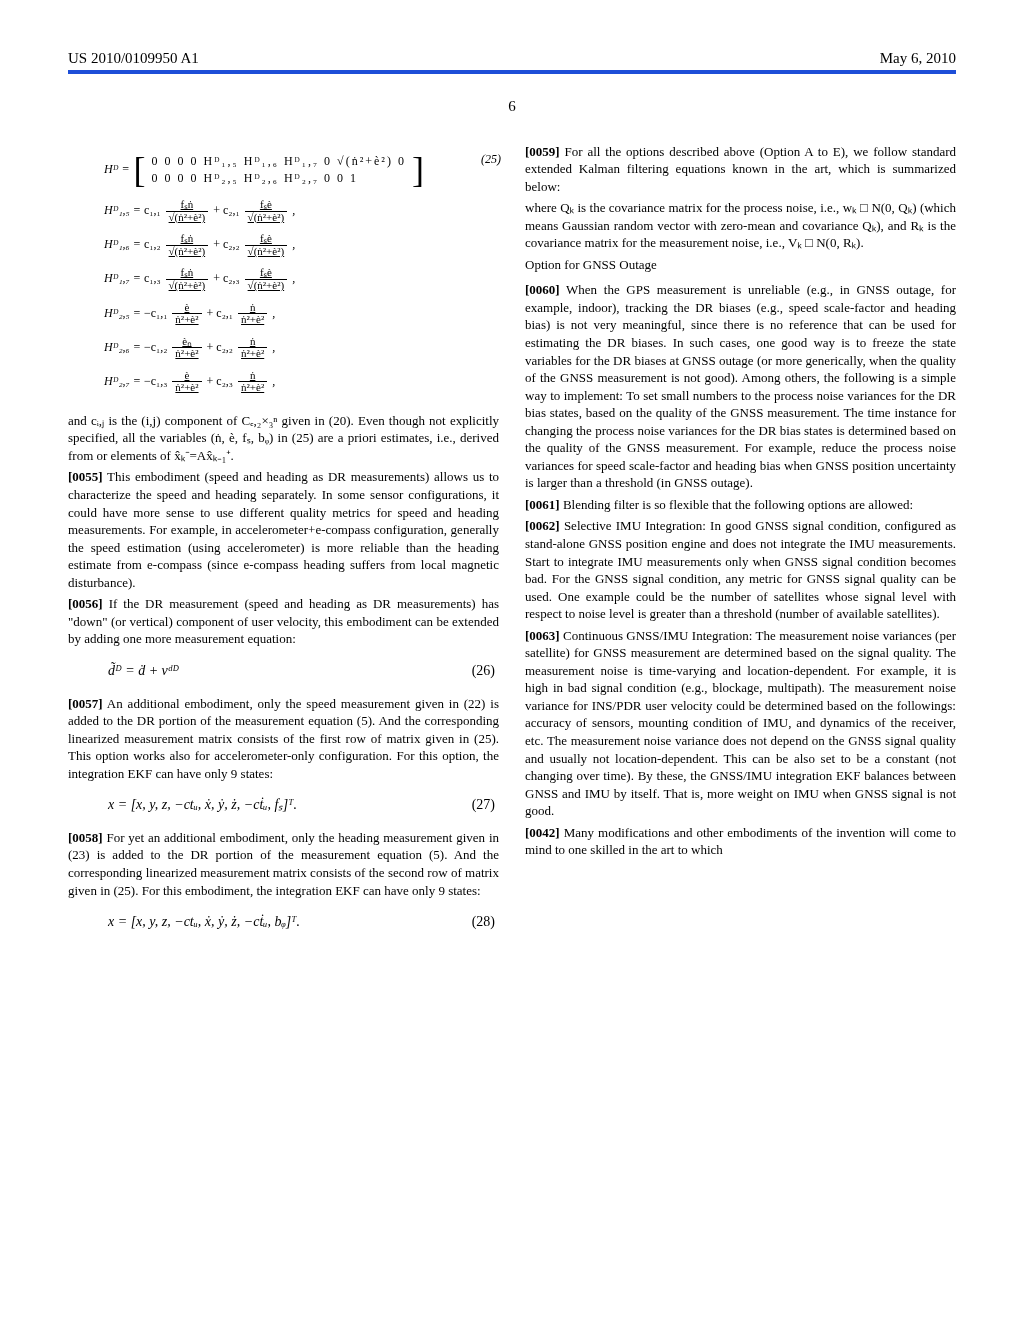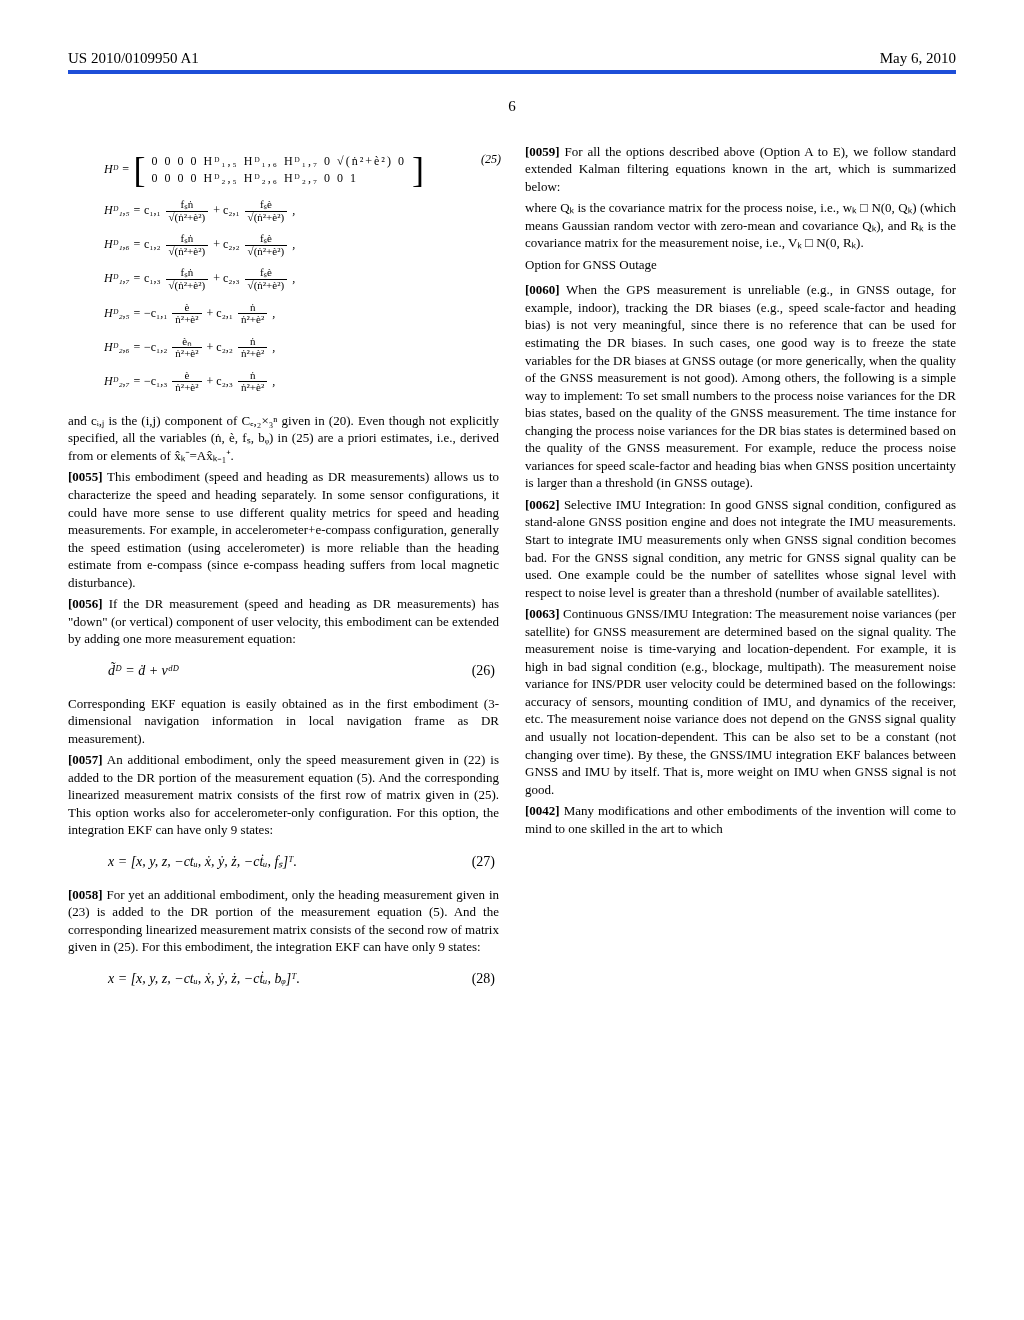--- a/index.html
+++ b/index.html
@@ -88,20 +88,21 @@
       padding: 2px 6px;
     }
     .matrix-inner div { letter-spacing: 2px; white-space: nowrap; }
     .frac {
       display: inline-block;
       text-align: center;
       vertical-align: middle;
       font-size: 11px;
       line-height: 1.05;
       margin: 0 2px;
+      text-decoration: underline;
     }
     .frac .num { display: block; border-bottom: 1px solid #000; padding: 0 3px; }
     .frac .den { display: block; padding: 0 3px; }
     .h-eq {
       margin: 10px 0;
       font-size: 12px;
     }
     .h-eq .lhs { font-style: italic; }
     .tight-eq {
       margin: 6px 0 6px 58px;
@@ -196,21 +197,20 @@
     <div class="para">
       <span class="para-num">[0056]</span><span>  If the DR measurement (speed and heading as DR measurements) has "down" (or vertical) component of user velocity, this embodiment can be extended by adding one more measurement equation:</span>
     </div>
 
     <div class="eq-block">
       <span class="eq-line">d̃ᴰ = ḋ + vᵈᴰ</span>
       <span class="eq-num">(26)</span>
       <div style="clear:both"></div>
     </div>
 
-    <div class="para">Corresponding EKF equation is easily obtained as in the first embodiment (3-dimensional navigation information in local navigation frame as DR measurement).</div>
 
     <div class="para">
       <span class="para-num">[0057]</span><span>  An additional embodiment, only the speed measurement given in (22) is added to the DR portion of the measurement equation (5). And the corresponding linearized measurement matrix consists of the first row of matrix given in (25). This option works also for accelerometer-only configuration. For this option, the integration EKF can have only 9 states:</span>
     </div>
 
     <div class="eq-block">
       <span class="eq-line">x = [x, y, z, −ctᵤ, ẋ, ẏ, ż, −cṫᵤ, fₛ]ᵀ.</span>
       <span class="eq-num">(27)</span>
       <div style="clear:both"></div>
     </div>
@@ -236,20 +236,23 @@
 
     <div class="para">where Qₖ is the covariance matrix for the process noise, i.e., wₖ □ N(0, Qₖ) (which means Gaussian random vector with zero-mean and covariance Qₖ), and Rₖ is the covariance matrix for the measurement noise, i.e., Vₖ □ N(0, Rₖ).</div>
 
     <div class="section-heading">Option for GNSS Outage</div>
 
     <div class="para">
       <span class="para-num">[0060]</span><span>  When the GPS measurement is unreliable (e.g., in GNSS outage, for example, indoor), tracking the DR biases (e.g., speed scale-factor and heading bias) is not very meaningful, since there is no reference that can be used for estimating the DR biases. In such cases, one good way is to freeze the state variables for the DR biases at GNSS outage (or more generically, when the quality of the GNSS measurement is not good). Among others, the following is a simple way to implement: To set small numbers to the process noise variances for the DR bias states, based on the quality of the GNSS measurement. The time instance for changing the process noise variances for the DR bias states is determined based on the quality of the GNSS measurement. For example, reduce the process noise variances for speed scale-factor and heading bias when GNSS position uncertainty is larger than a threshold (in GNSS outage).</span>
     </div>
 
 
+    <div class="para">
+      <span class="para-num">[0061]</span><span>  Blending filter is so flexible that the following options are allowed:</span>
+    </div>
 
     <div class="para">
       <span class="para-num">[0062]</span><span>  Selective IMU Integration: In good GNSS signal condition, configured as stand-alone GNSS position engine and does not integrate the IMU measurements. Start to integrate IMU measurements only when GNSS signal condition becomes bad. For the GNSS signal condition, any metric for GNSS signal quality can be used. One example could be the number of satellites whose signal level with respect to noise level is greater than a threshold (number of available satellites).</span>
     </div>
 
     <div class="para">
       <span class="para-num">[0063]</span><span>  Continuous GNSS/IMU Integration: The measurement noise variances (per satellite) for GNSS measurement are determined based on the signal quality. The measurement noise is time-varying and location-dependent. For example, it is high in bad signal condition (e.g., blockage, multipath). The measurement noise variance for INS/PDR user velocity could be determined based on the followings: accuracy of sensors, mounting condition of IMU, and dynamics of the receiver, etc. The measurement noise variance does not depend on the GNSS signal quality and usually not location-dependent. This can be also set to be a constant (not changing over time). By these, the GNSS/IMU integration EKF balances between GNSS and IMU by itself. That is, more weight on IMU when GNSS signal is not good.</span>
     </div>
 
     <div class="para">

